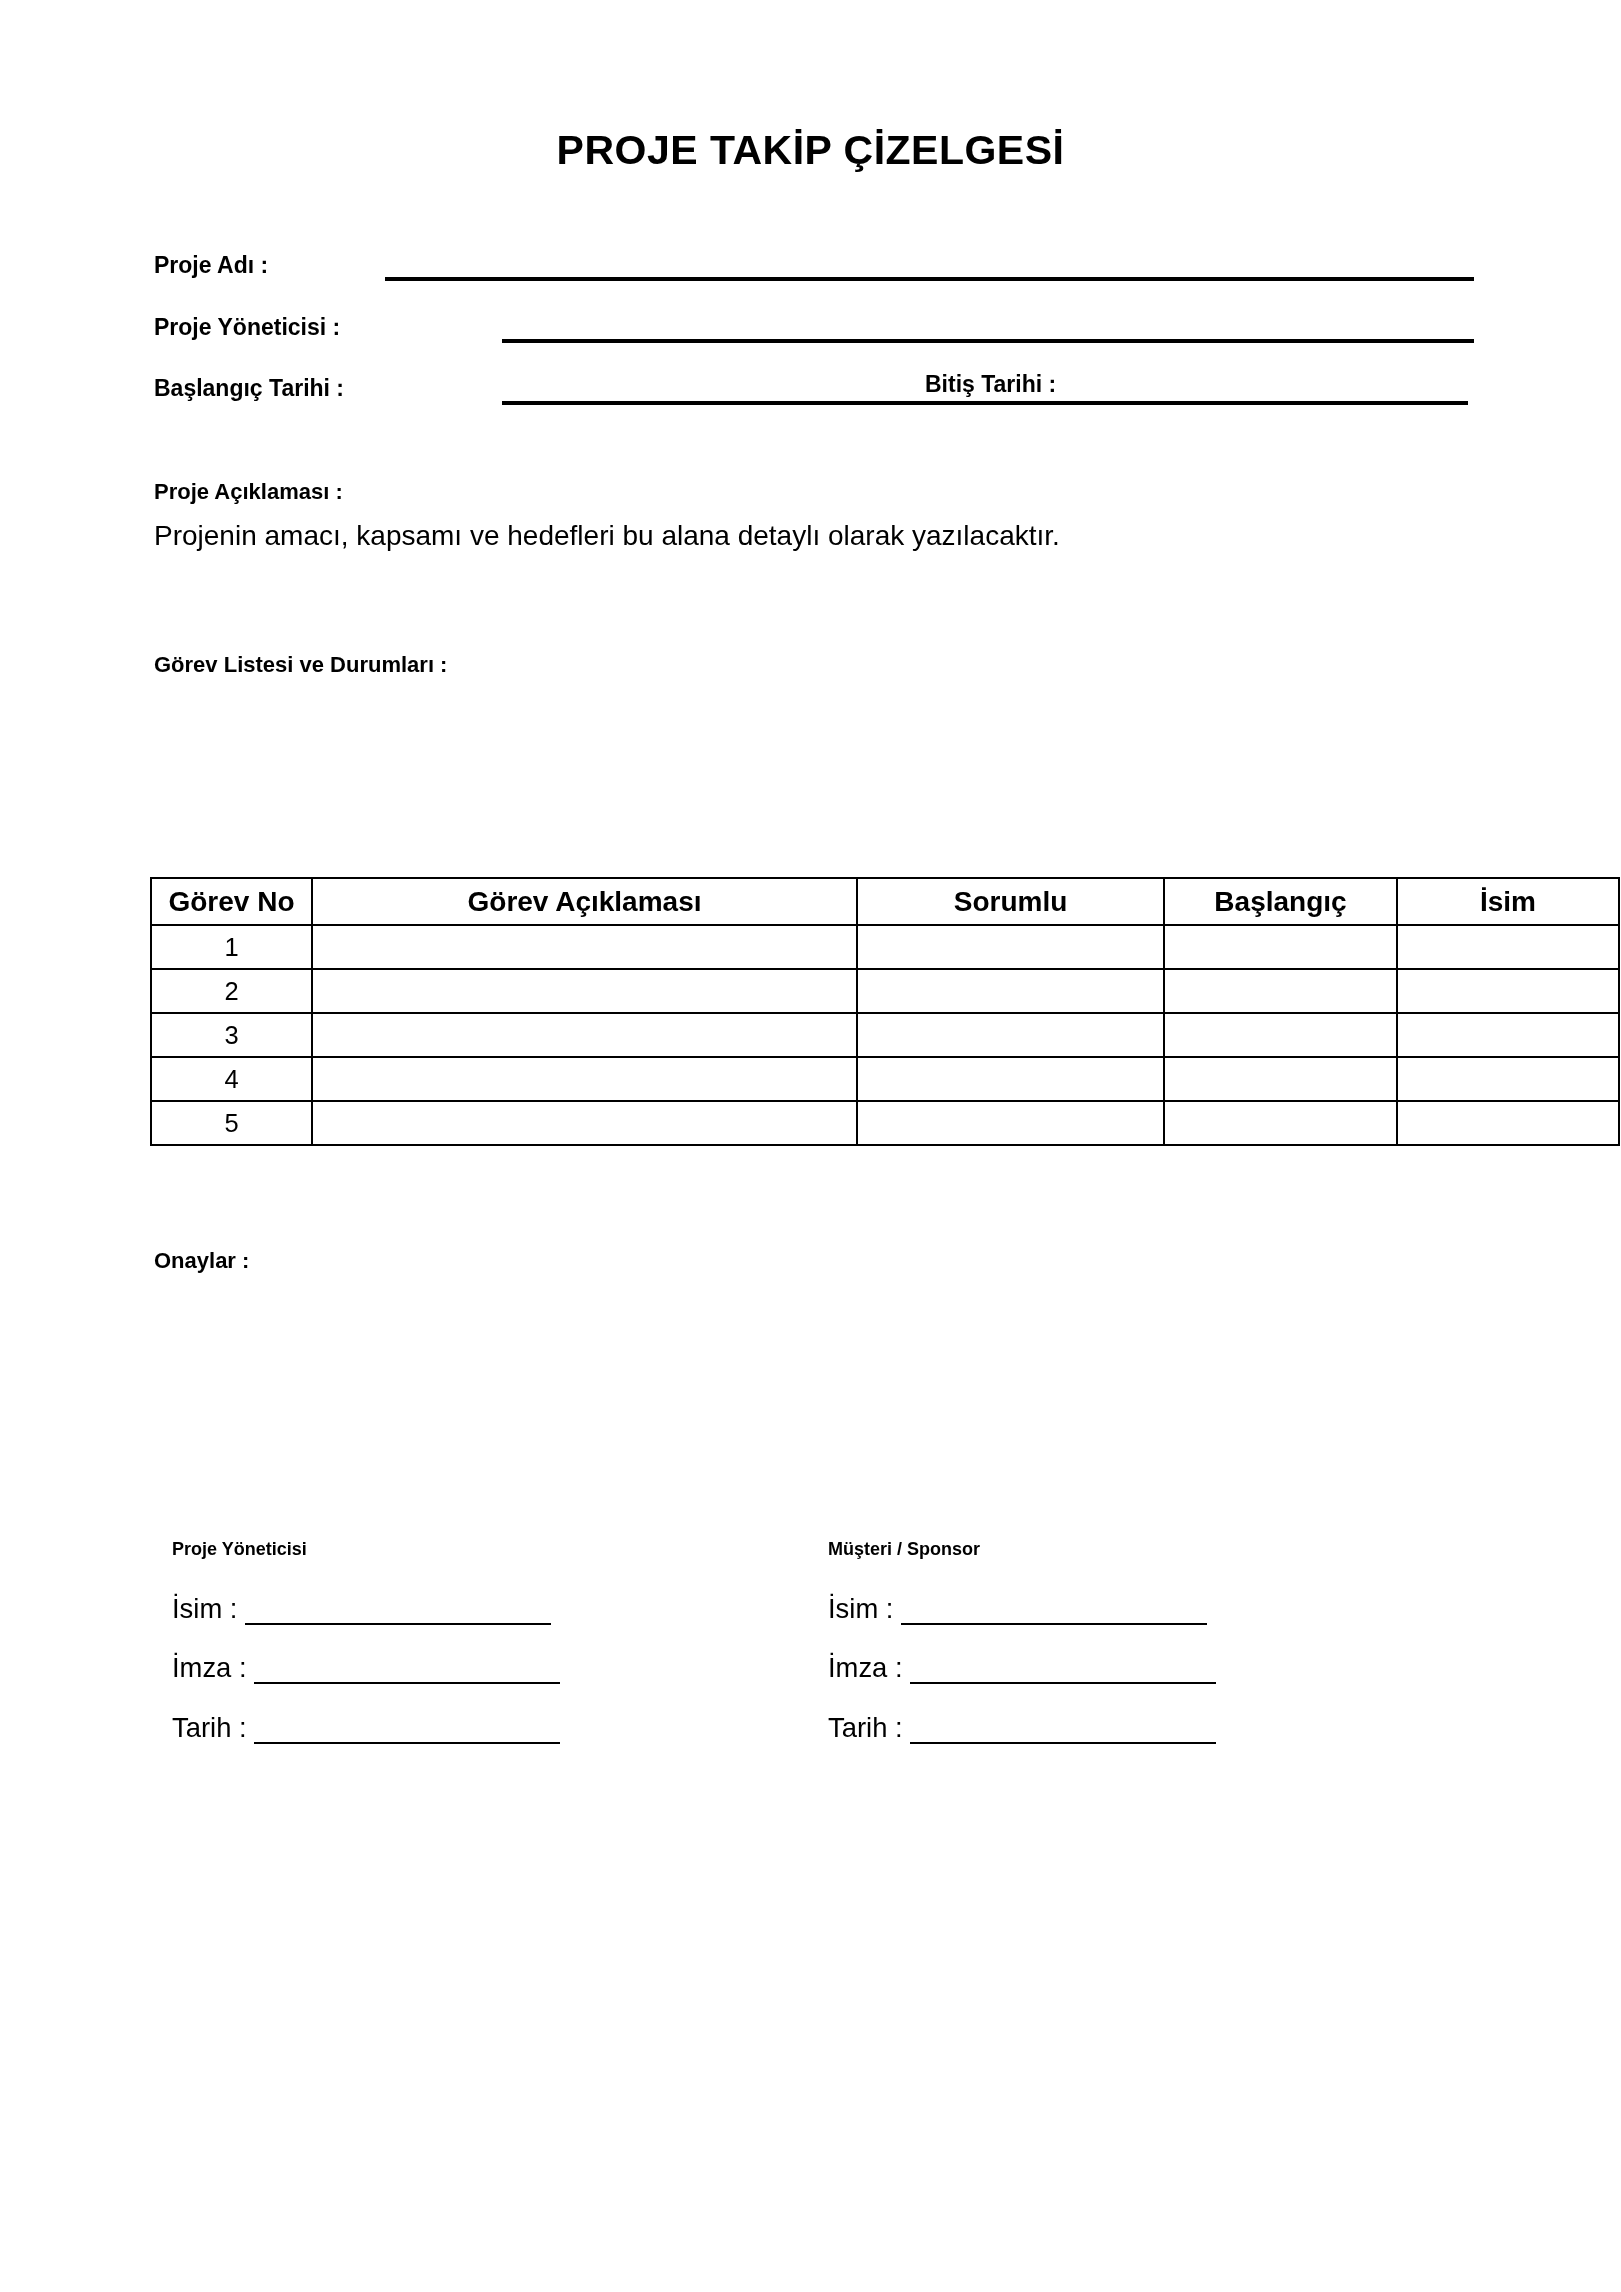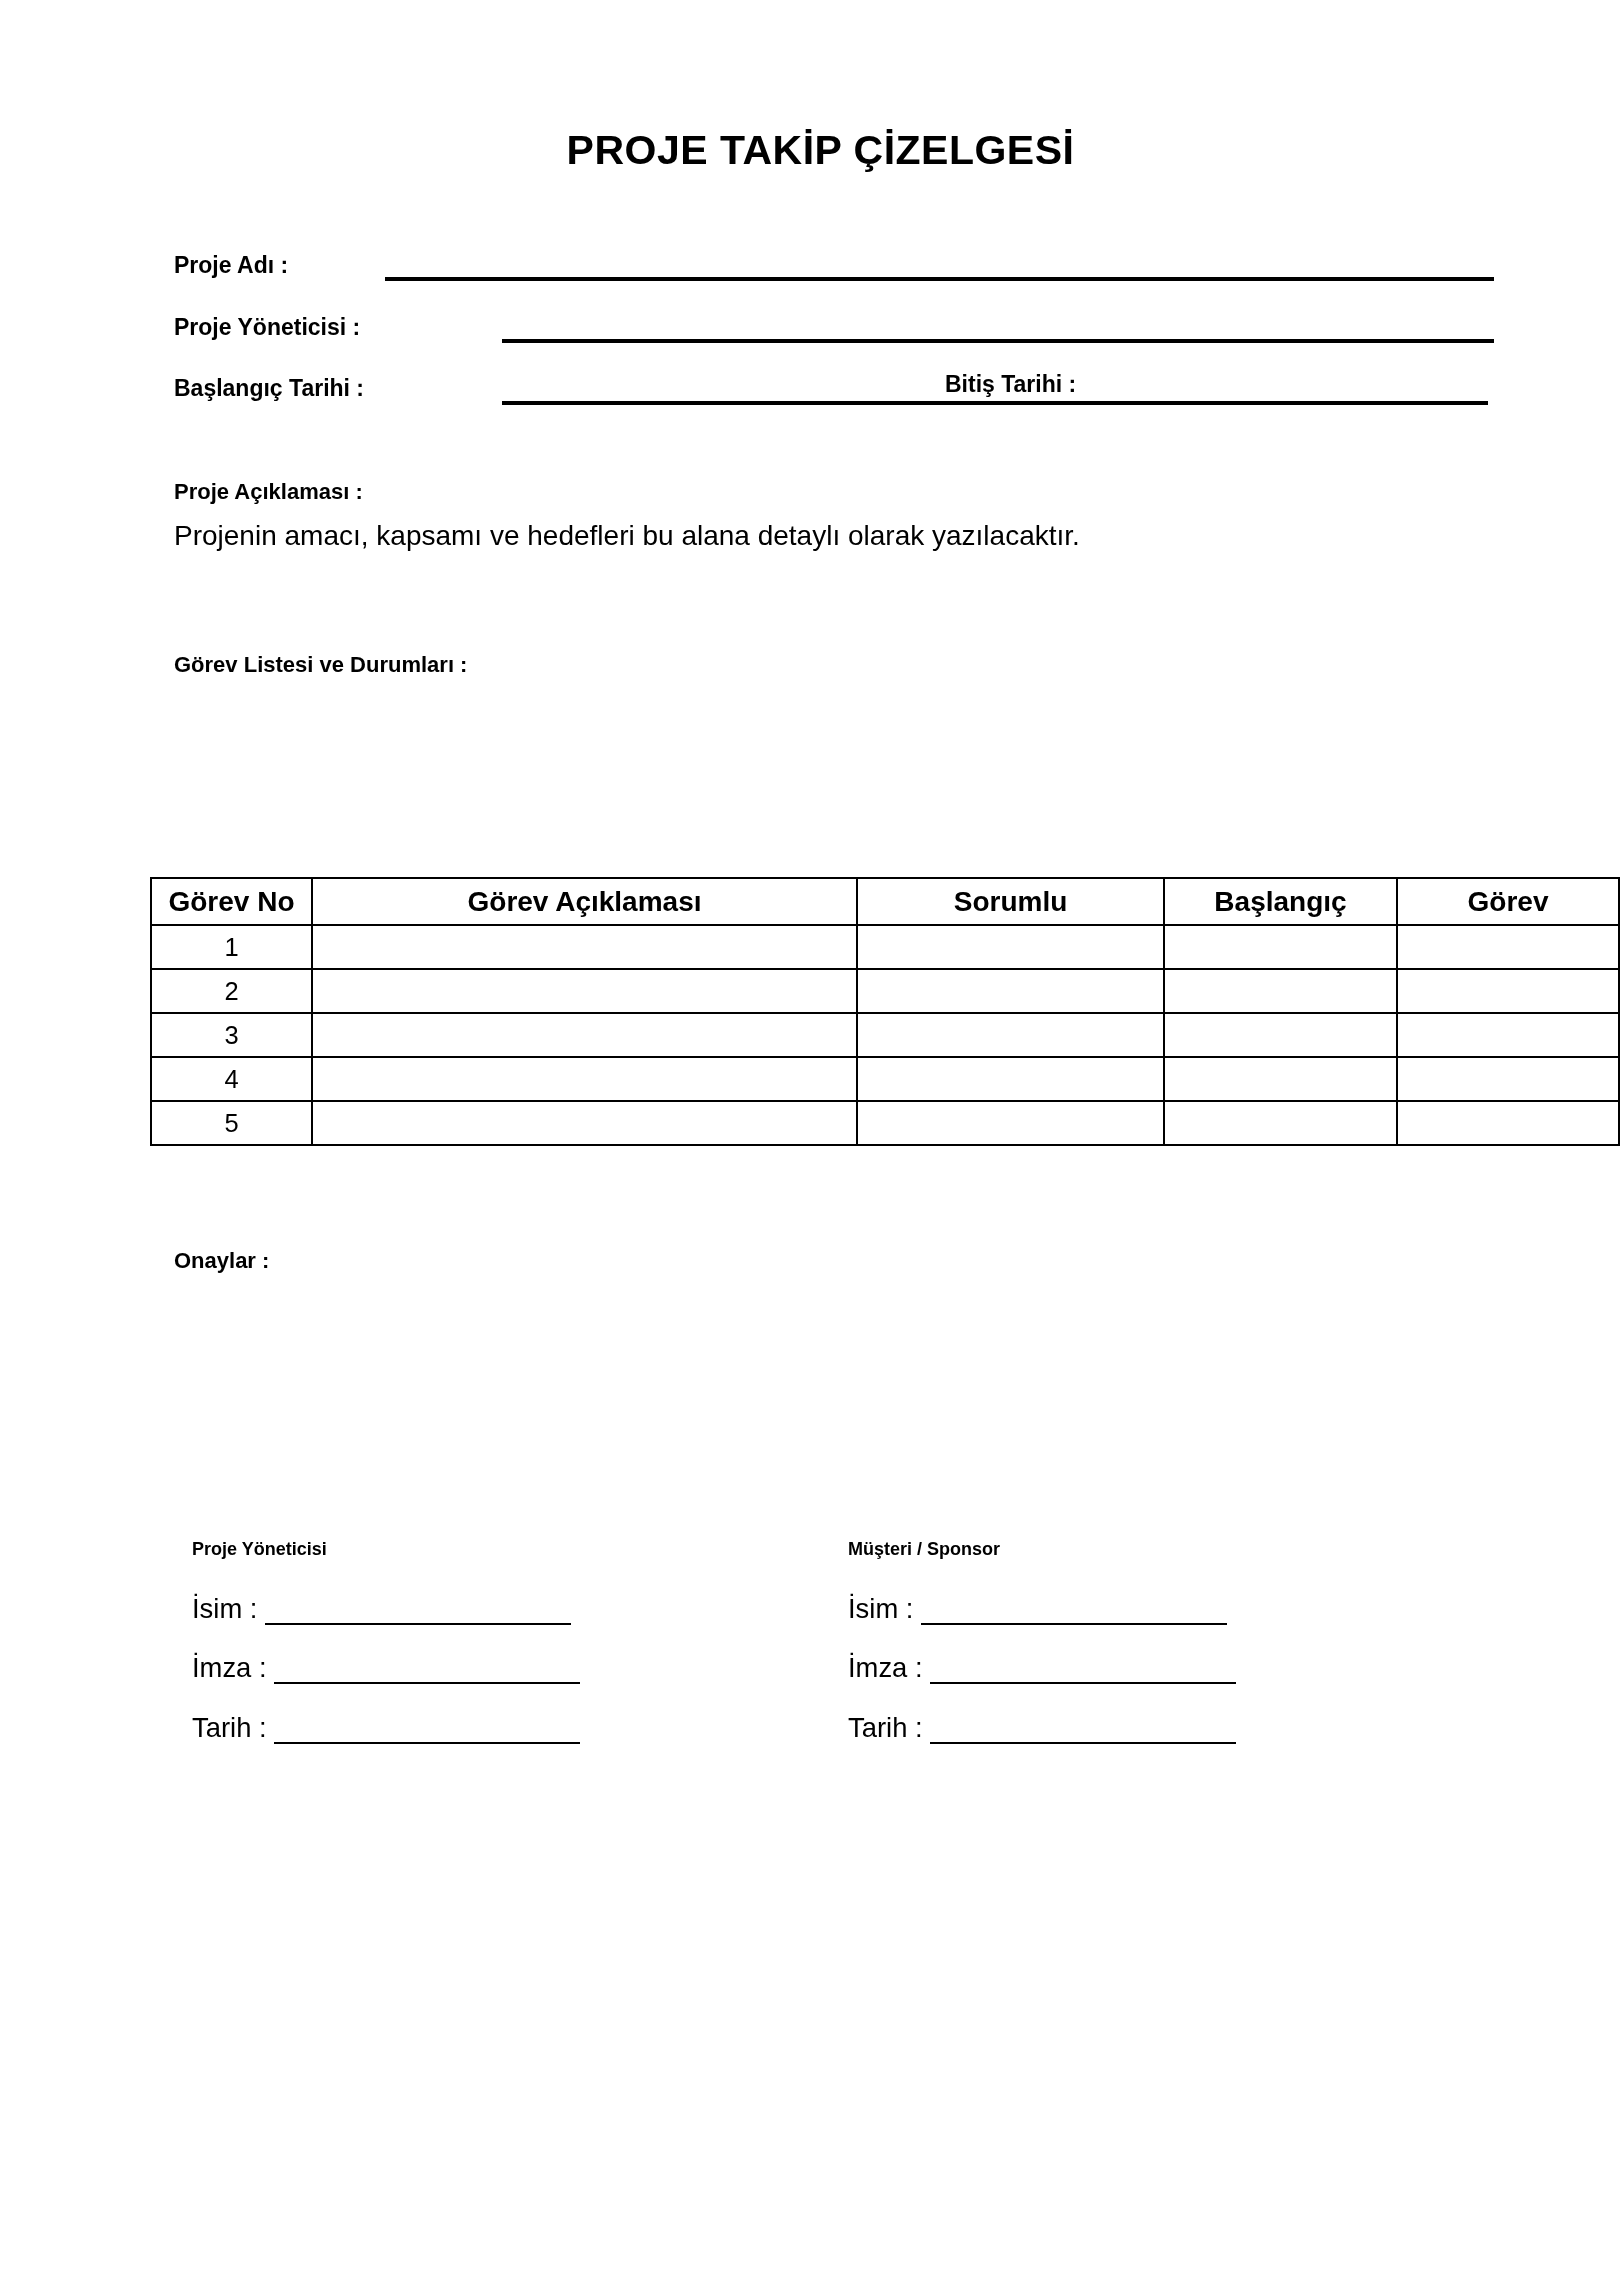--- a/index.html
+++ b/index.html
@@ -6,21 +6,21 @@
   html,body{margin:0;padding:0;background:#ffffff;}
   .page{
     position:relative;
     width:1621px;
     height:2293px;
     background:#ffffff;
     color:#000000;
     font-family:"Liberation Sans","DejaVu Sans",sans-serif;
     overflow:hidden;
   }
-  .abs{position:absolute;padding-left:20px;}
+  .abs{position:absolute;}
   .doc-title{
     left:0; right:0; top:127px;
     text-align:center;
     font-size:41px;
     font-weight:bold;
     letter-spacing:0.5px;
     white-space:nowrap;
   }
   .field-label{
     font-size:23px;
@@ -125,21 +125,21 @@
         <col style="width:307px">
       <col style="width:233px">
         <col style="width:222px">
     </colgroup>
     <thead>
       <tr>
         <th>Görev No</th>
         <th>Görev Açıklaması</th>
         <th>Sorumlu</th>
         <th>Başlangıç</th>
-        <th>Görev</th>
+        <th>İsim</th>
       </tr>
     </thead>
     <tbody>
       <tr>
         <td class="num">1</td>
         <td></td>
         <td></td>
         <td></td>
         <td></td>
       </tr>

